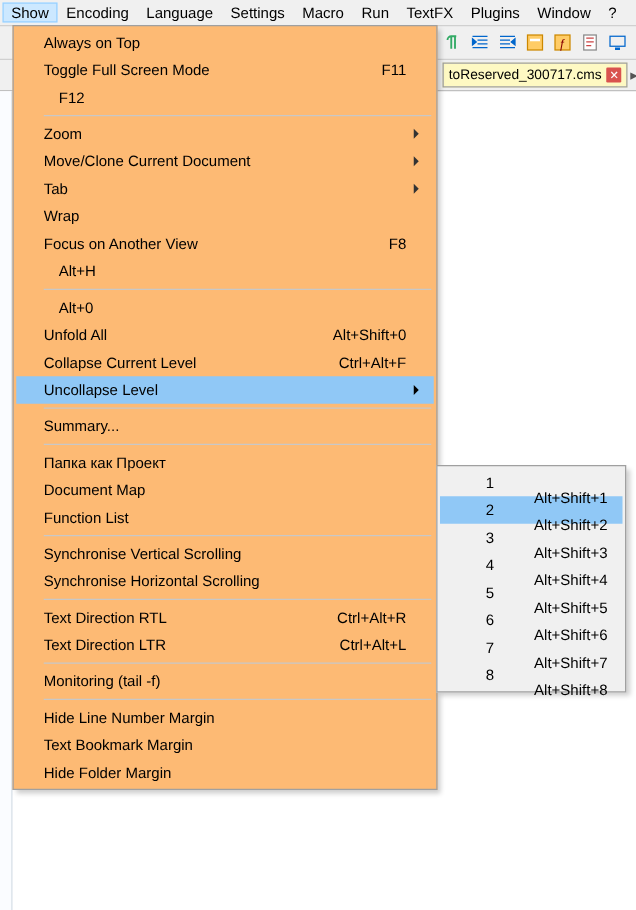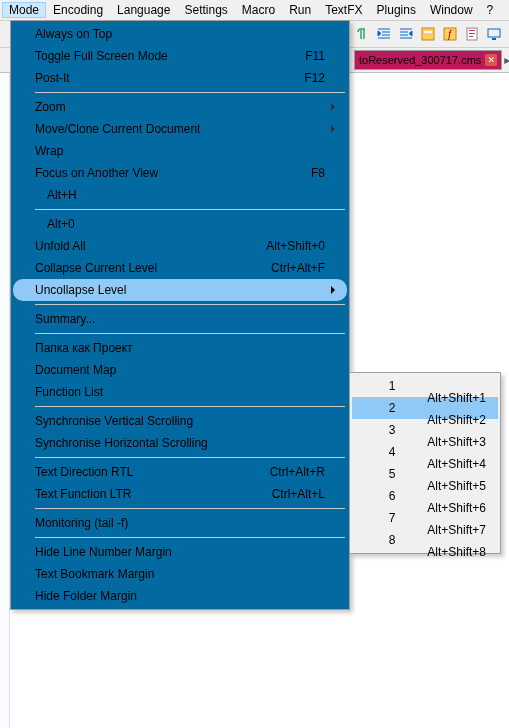--- a/index.html
+++ b/index.html
@@ -48,21 +48,21 @@
     display: flex;
     align-items: center;
     height: 24px;
     background: #f0f0f0;
     padding-left: 354px;
   }
   .doctab {
     display: flex;
     align-items: center;
     height: 20px;
-    background: #be185d;
+    background: #fef9c3;
     border: 1px solid #a0a0a0;
     padding: 0 4px;
     font-size: 11px;
     gap: 4px;
   }
   .doctab .close-x {
     width: 12px; height: 12px;
     background: #d9534f;
     color: #fff;
     font-size: 9px;
@@ -89,37 +89,36 @@
     background: #fafcff;
     border-right: 1px solid #d8e0e8;
   }
 
   
   .menu {
     position: absolute;
     top: 20px;
     left: 10px;
     width: 340px;
-    background: #0369a1;
+    background: #fdba74;
     border: 1px solid #a0a0a0;
     box-shadow: 3px 3px 4px rgba(0,0,0,0.2);
     padding: 2px;
     z-index: 10;
   }
   .menu-item {
     display: flex;
     align-items: center;
     height: 22px;
     padding: 0 22px 0 22px;
     position: relative;
     cursor: default;
   }
   .menu-item.hover {
     background: #90c8f6;
-    border-radius: 10px;
   }
   .menu-item.hover.with-sub::after {
     border-left-color: #000;
   }
   .menu-label { flex: 1; }
   .menu-shortcut {
     color: #000;
     padding-left: 12px;
     text-align: center;
   }
@@ -155,21 +154,21 @@
     padding: 0 12px 0 30px;
   }
   .sub-item.hover { background: #90c8f6; }
   .sub-num { width: 20px; text-align: center; }
   .sub-sc { flex: 1; text-align: right; margin-top: 23px; }
 </style>
 </head>
 <body>
 
 <div class="menubar">
-  <div class="menubar-item open">Mode</div>
+  <div class="menubar-item open">Show</div>
   <div class="menubar-item">Encoding</div>
   <div class="menubar-item">Language</div>
   <div class="menubar-item">Settings</div>
   <div class="menubar-item">Macro</div>
   <div class="menubar-item">Run</div>
   <div class="menubar-item">TextFX</div>
   <div class="menubar-item">Plugins</div>
   <div class="menubar-item">Window</div>
   <div class="menubar-item">?</div>
 </div>
@@ -233,30 +232,32 @@
 
 <div class="menu">
   <div class="menu-item">
       <span class="menu-label">Always on Top</span>
     </div>
   <div class="menu-item">
       <span class="menu-label">Toggle Full Screen Mode</span>
       <span class="menu-shortcut">F11</span>
     </div>
   <div class="menu-item">
-      <span class="menu-label">Post-It</span>
       <span class="menu-shortcut">F12</span>
     </div>
   <div class="menu-sep"></div>
   <div class="menu-item with-sub">
       <span class="menu-label">Zoom</span>
     </div>
   <div class="menu-item with-sub">
       <span class="menu-label">Move/Clone Current Document</span>
     </div>
+  <div class="menu-item with-sub">
+      <span class="menu-label">Tab</span>
+    </div>
   <div class="menu-item">
       <span class="menu-label">Wrap</span>
     </div>
   <div class="menu-item">
       <span class="menu-label">Focus on Another View</span>
       <span class="menu-shortcut">F8</span>
     </div>
   <div class="menu-item">
       <span class="menu-shortcut">Alt+H</span>
     </div>
@@ -295,21 +296,21 @@
     </div>
   <div class="menu-item">
       <span class="menu-label">Synchronise Horizontal Scrolling</span>
     </div>
   <div class="menu-sep"></div>
   <div class="menu-item">
       <span class="menu-label">Text Direction RTL</span>
       <span class="menu-shortcut">Ctrl+Alt+R</span>
     </div>
   <div class="menu-item">
-      <span class="menu-label">Text Function LTR</span>
+      <span class="menu-label">Text Direction LTR</span>
       <span class="menu-shortcut">Ctrl+Alt+L</span>
     </div>
   <div class="menu-sep"></div>
   <div class="menu-item">
       <span class="menu-label">Monitoring (tail -f)</span>
     </div>
   <div class="menu-sep"></div>
   <div class="menu-item">
       <span class="menu-label">Hide Line Number Margin</span>
     </div>

